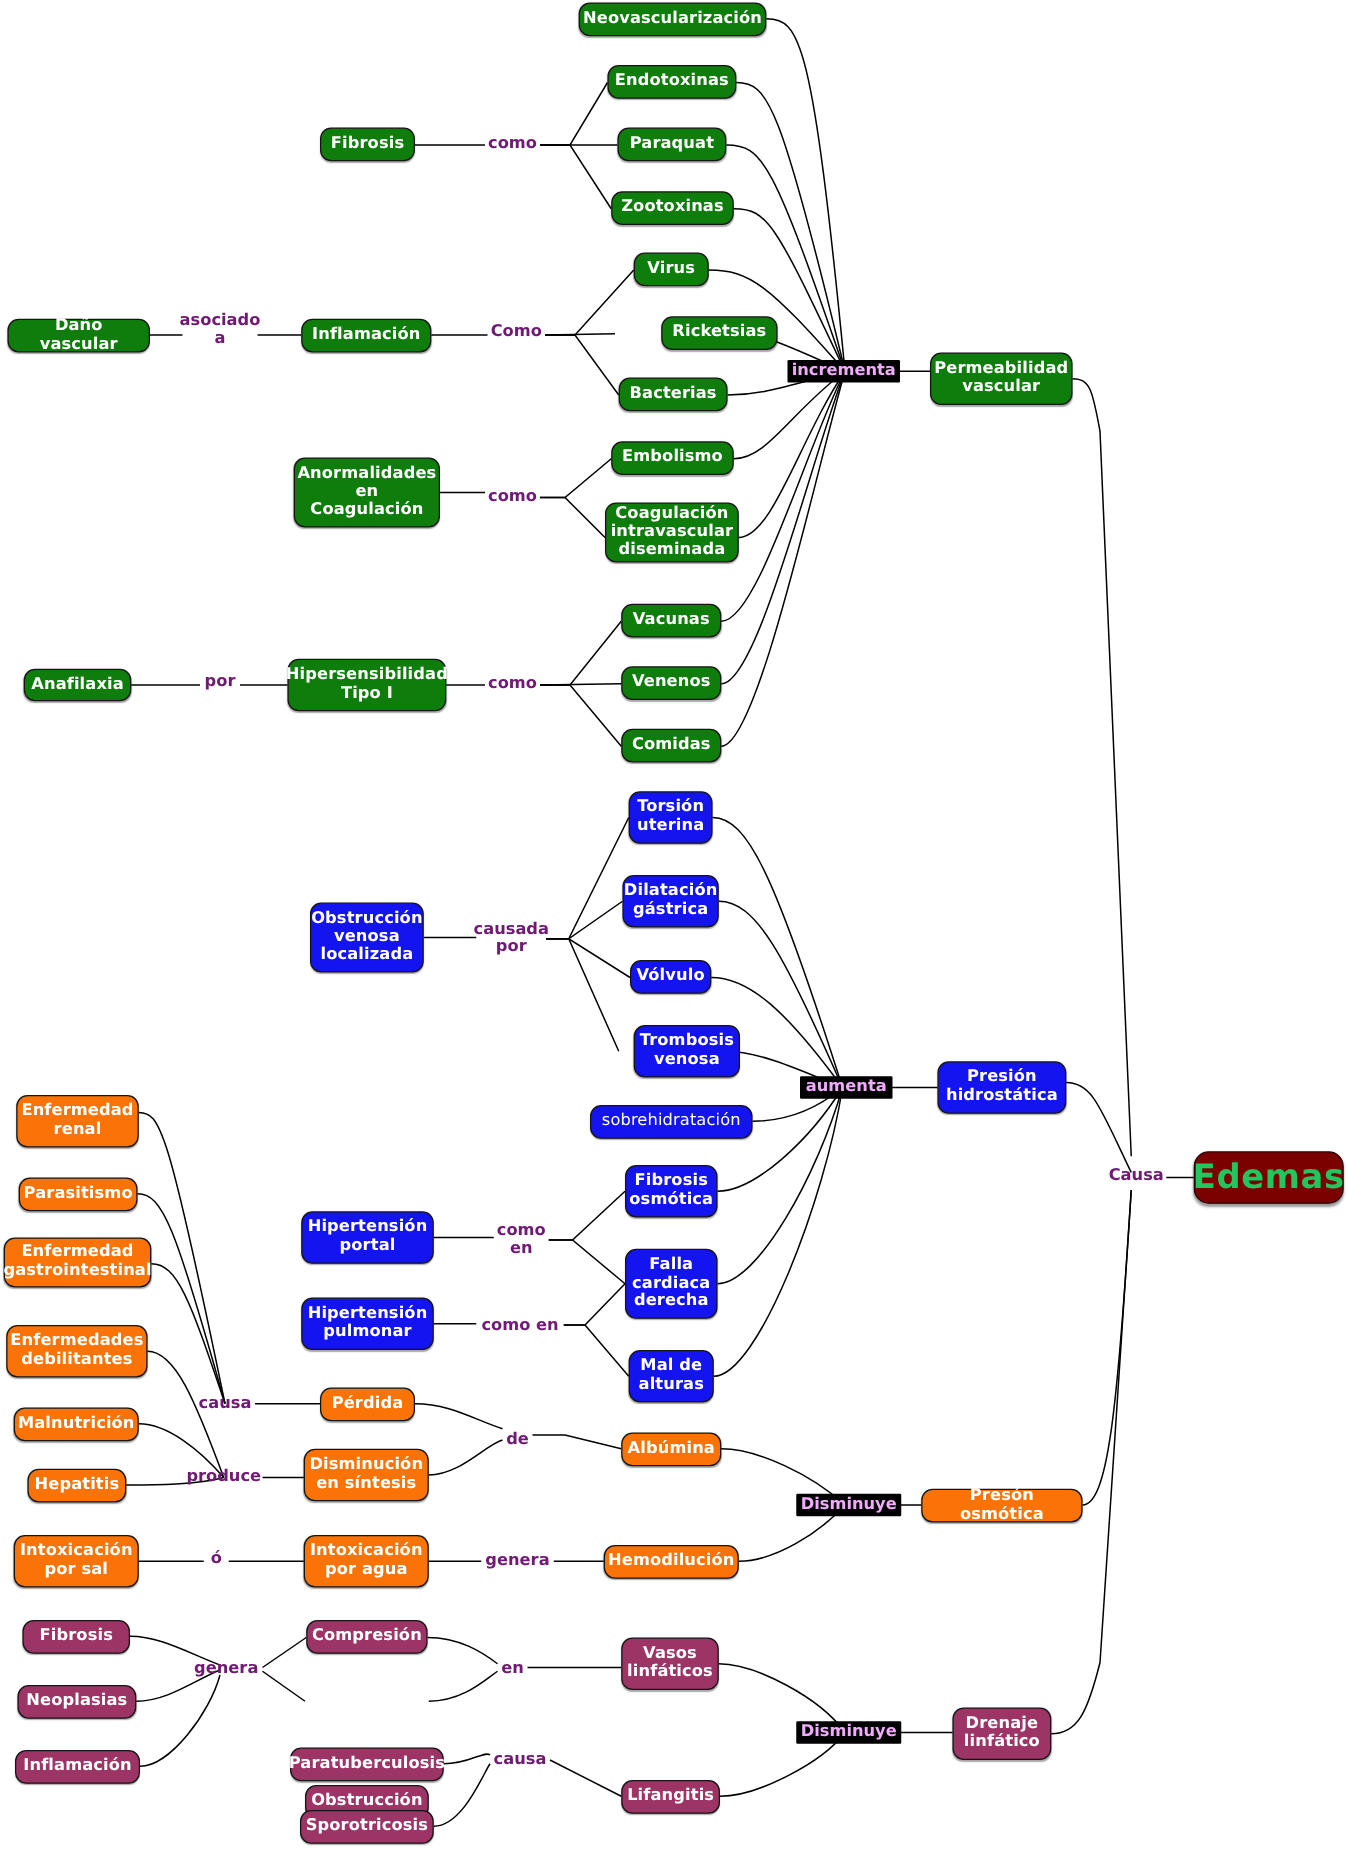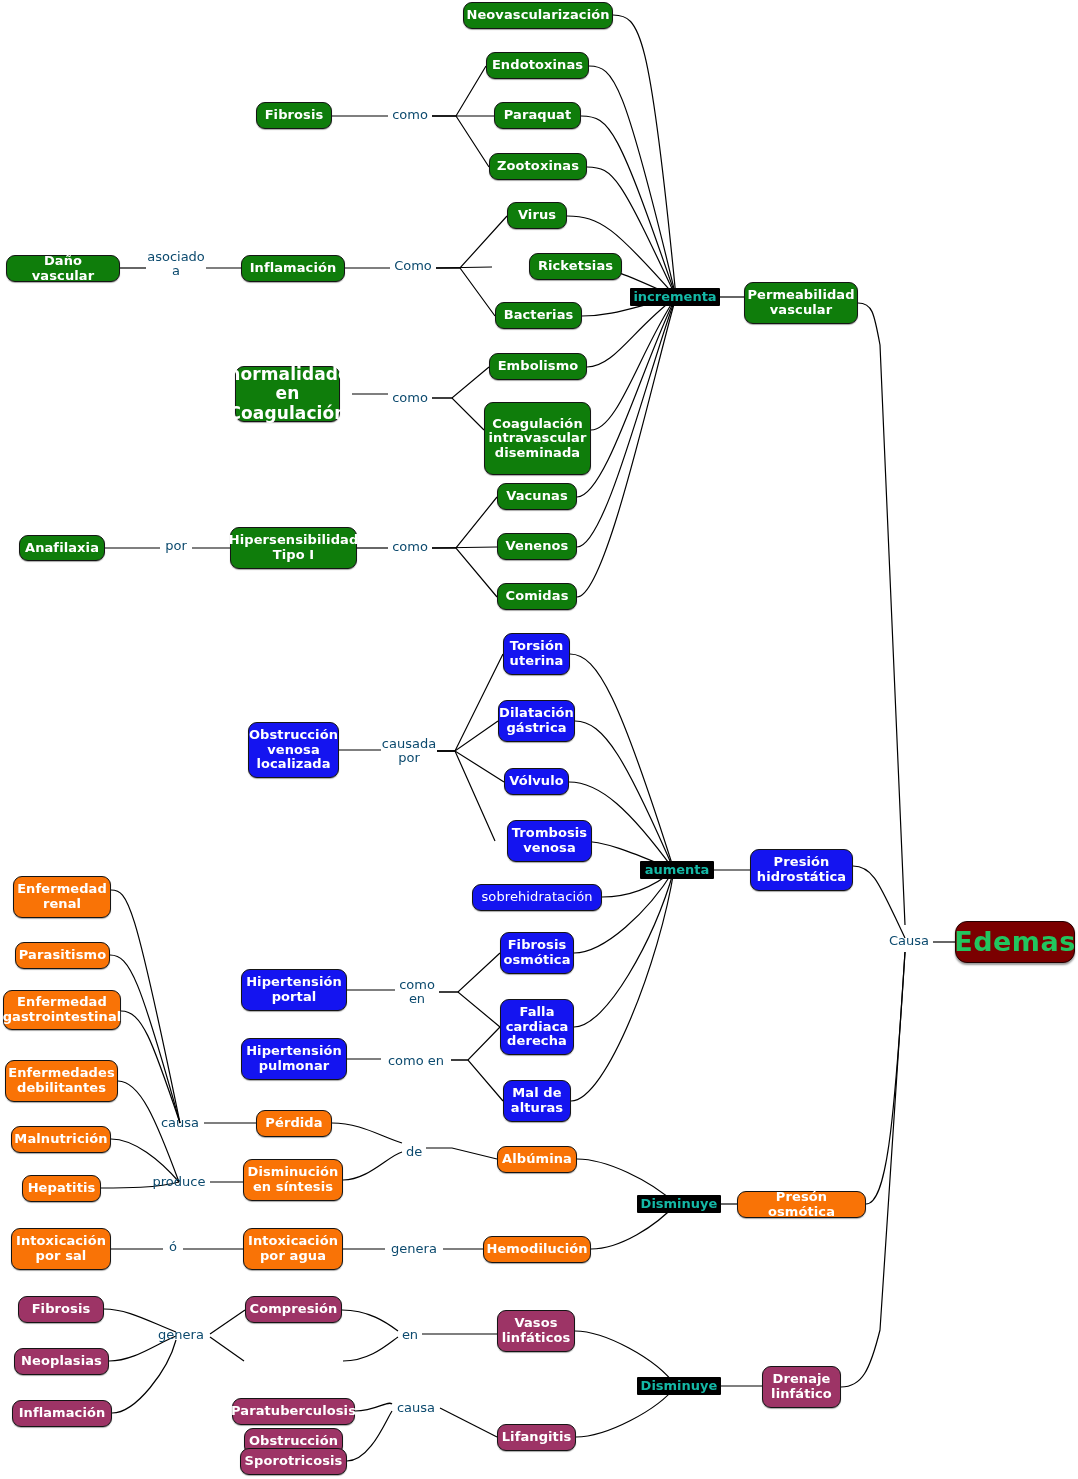--- a/index.html
+++ b/index.html
@@ -25,27 +25,27 @@
   .green {background:#0f7d0b;}
   .blue  {background:#1414f0;}
   .orange{background:#f97306;}
   .purple{background:#9d3466;}
   .root  {background:#7b0000;color:#22c55e;border-color:#240000;border-radius:12px;
           font-size:27px;letter-spacing:.5px;box-shadow:0 2px 2px rgba(0,0,0,.4);}
 
   .link{
     position:absolute;
     display:flex;align-items:center;justify-content:center;
-    color:#0c4a6e;font-weight:normal;text-align:center;line-height:1.05;
+    color:#701a75;font-weight:bold;text-align:center;line-height:1.05;
     font-family:"DejaVu Sans","Liberation Sans",sans-serif;
     white-space:pre-line;
     background:transparent;
   }
   .link.hl{
-    background:#000;color:#14b8a6;font-weight:bold;
+    background:#000;color:#f0abfc;font-weight:bold;
     padding:0 3px;border-radius:1px;
   }
 </style>
 </head>
 <body>
 
 <div id="map">
 
   <svg id="wires" viewBox="0 0 1078 1479">
 
@@ -170,22 +170,22 @@
   <div class="node green" style="left:486px;top:52px;width:103px;height:27px;font-size:13px;text-align:center;">Endotoxinas</div>
   <div class="node green" style="left:494px;top:102px;width:87px;height:27px;font-size:13px;">Paraquat</div>
   <div class="node green" style="left:489px;top:153px;width:98px;height:27px;font-size:13px;">Zootoxinas</div>
   <div class="node green" style="left:256px;top:102px;width:76px;height:27px;font-size:13px;">Fibrosis</div>
   <div class="node green" style="left:507px;top:202px;width:60px;height:27px;font-size:13px;">Virus</div>
   <div class="node green" style="left:492px;top:253px;width:93px;height:27px;font-size:13px;margin-left:37px;">Ricketsias</div>
   <div class="node green" style="left:495px;top:302px;width:87px;height:27px;font-size:13px;">Bacterias</div>
   <div class="node green" style="left:6px;top:255px;width:114px;height:27px;font-size:13px;">Daño vascular</div>
   <div class="node green" style="left:241px;top:255px;width:104px;height:27px;font-size:13px;">Inflamación</div>
   <div class="node green" style="left:489px;top:353px;width:98px;height:27px;font-size:13px;">Embolismo</div>
-  <div class="node green" style="left:484px;top:402px;width:107px;height:73px;font-size:13px;">Coagulación intravascular diseminada</div>
-  <div class="node green" style="left:235px;top:366px;width:105px;height:56px;font-size:17px;">Anormalidades en Coagulación</div>
+  <div class="node green" style="left:484px;top:402px;width:107px;height:48px;font-size:13px;">Coagulación intravascular diseminada</div>
+  <div class="node green" style="left:235px;top:366px;width:117px;height:56px;font-size:13px;">Anormalidades en Coagulación</div>
   <div class="node green" style="left:497px;top:483px;width:80px;height:27px;font-size:13px;">Vacunas</div>
   <div class="node green" style="left:497px;top:533px;width:80px;height:27px;font-size:13px;">Venenos</div>
   <div class="node green" style="left:497px;top:583px;width:80px;height:27px;font-size:13px;">Comidas</div>
   <div class="node green" style="left:230px;top:527px;width:127px;height:42px;font-size:13px;">Hipersensibilidad Tipo I</div>
   <div class="node green" style="left:19px;top:535px;width:86px;height:26px;font-size:13px;">Anafilaxia</div>
   <div class="node green" style="left:744px;top:282px;width:114px;height:42px;font-size:13px;">Permeabilidad vascular</div>
 
   <div class="node blue" style="left:503px;top:633px;width:67px;height:42px;font-size:13px;">Torsión uterina</div>
   <div class="node blue" style="left:498px;top:700px;width:77px;height:42px;font-size:13px;">Dilatación gástrica</div>
   <div class="node blue" style="left:504px;top:768px;width:65px;height:27px;font-size:13px;">Vólvulo</div>

